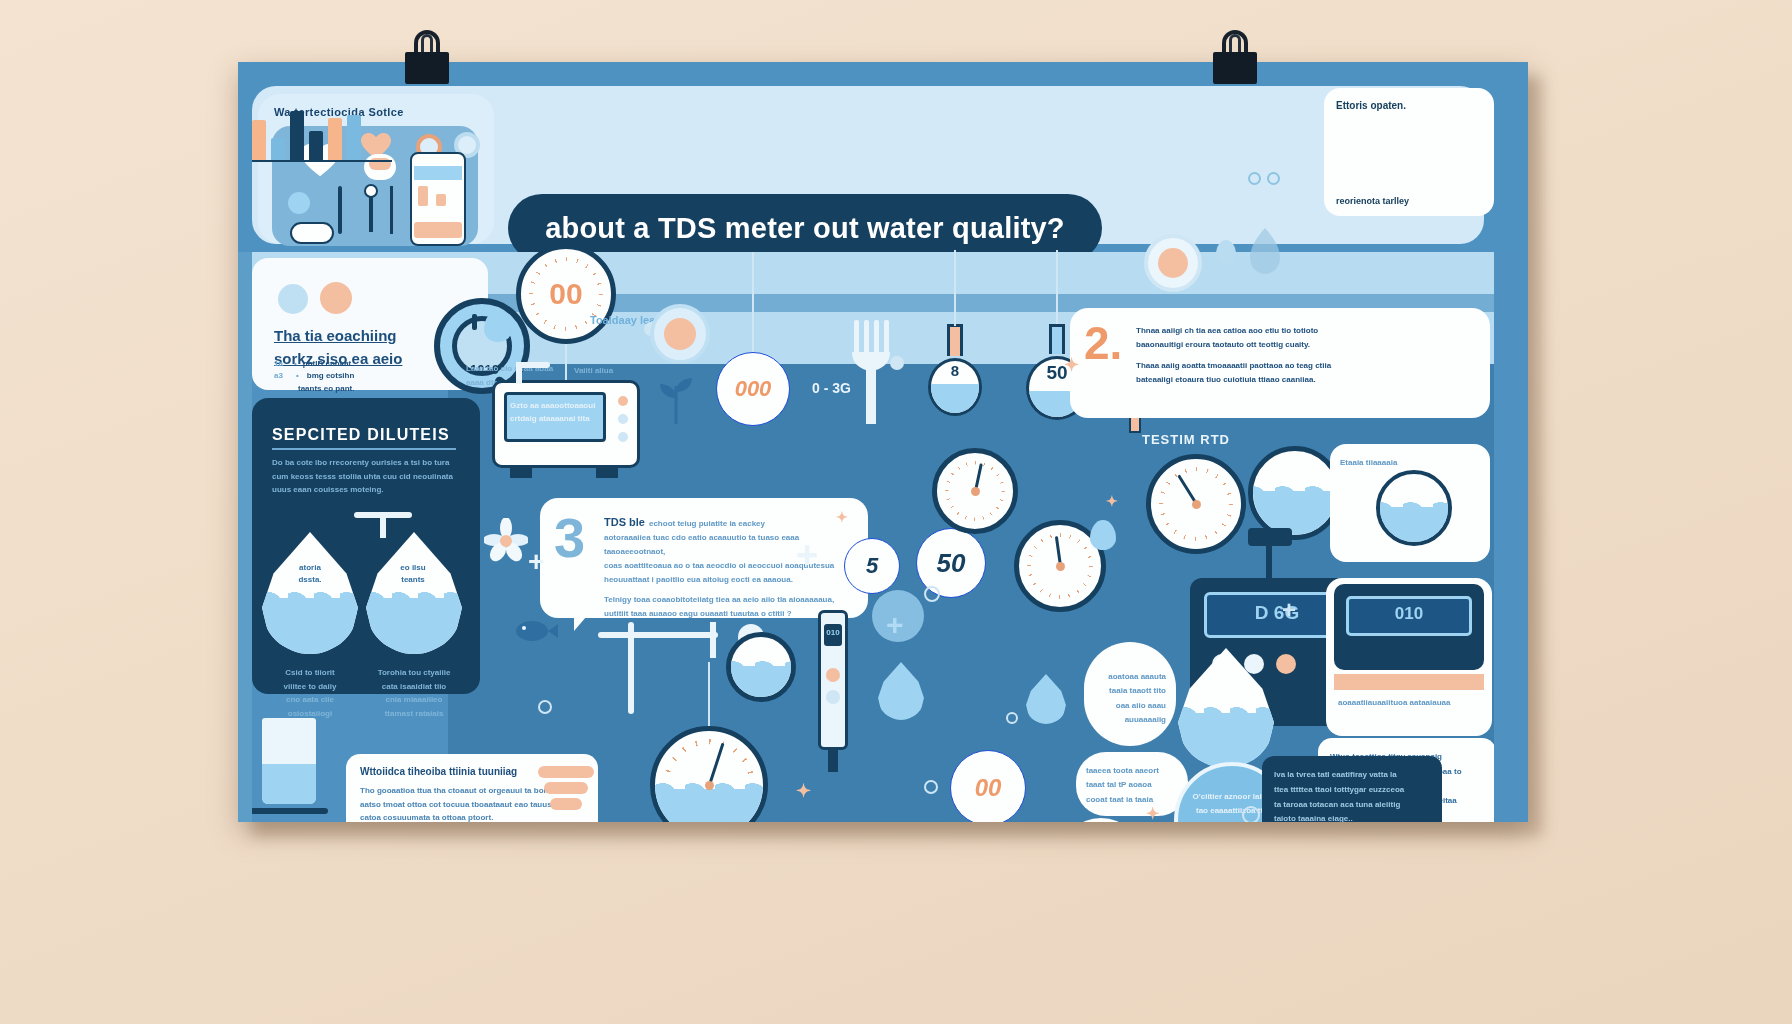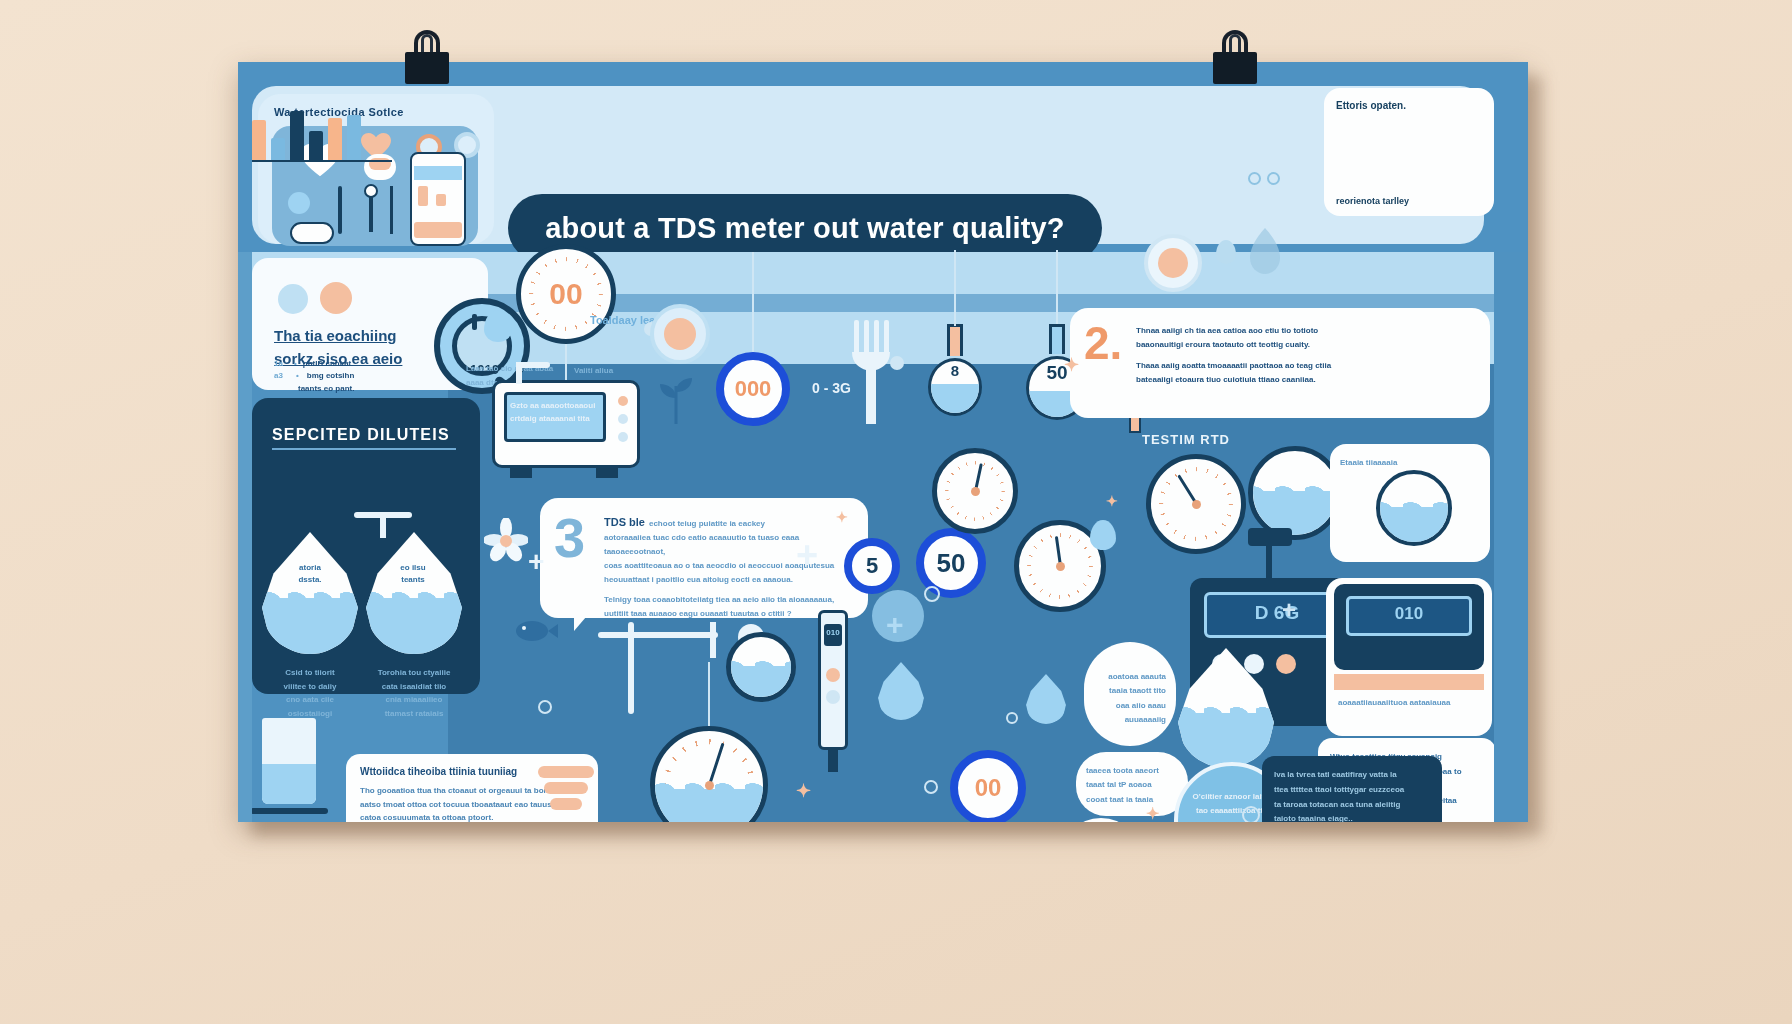--- a/index.html
+++ b/index.html
@@ -111,23 +111,23 @@
                   -webkit-mask: radial-gradient(circle, transparent 62%, #000 63%);
                   mask: radial-gradient(circle, transparent 62%, #000 63%); }
 
   
   .wcircle { position: absolute; border-radius: 50%; background: #fdfefe; border: 5px solid #16405f; overflow: hidden; }
   .wcircle .w { position: absolute; left: -10%; right: -10%; bottom: 0; height: 52%; background: #9ed3f2; }
   .wcircle .w:before { content:""; position: absolute; top: -9px; left: 0; right: 0; height: 12px;
       background: radial-gradient(circle at 25% 100%, #9ed3f2 52%, transparent 53%) 0 0/30px 20px repeat-x; }
 
   
-  .numbadge { position: absolute; border-radius: 50%; background: #fdfefe; border: 8px solid #1d4ed8;
+  .numbadge { position: absolute; border-radius: 50%; background: #fdfefe; border: 1px solid #1d4ed8;
               display: flex; align-items: center; justify-content: center;
-              font-weight: 700; color: #16405f; }
+              font-weight: 700; color: #16405f; font-style: italic; }
 
   
   .flask { position: absolute; }
   .flask .neck { position: absolute; left: 50%; transform: translateX(-50%); top: 0; width: 16px; background: #f4bfa0; border: 3px solid #16405f; border-bottom: none; }
   .flask .bulb { position: absolute; left: 0; bottom: 0; width: 100%; border-radius: 50%; background: #fdfefe; border: 3px solid #16405f; overflow: hidden; }
   .flask .bulb .lq { position: absolute; left: 0; right: 0; bottom: 0; height: 55%; background: #9ed3f2; }
 
   .plus { position: absolute; color: #e9f4fb; font-weight: 700; line-height: 1; }
   .spark { position: absolute; color: #f4bfa0; font-weight: 700; line-height: 1; }
 
@@ -242,20 +242,21 @@
 
   <div class="ring" style="left:196px;top:236px;width:96px;height:96px;background:#9ed3f2;border-width:6px;"></div>
   <div class="ring" style="left:214px;top:254px;width:60px;height:60px;background:#bfe0f3;border-width:5px;"></div>
   <div style="position:absolute;left:234px;top:252px;width:5px;height:16px;background:#16405f;border-radius:2px;"></div>
   <div style="position:absolute;left:232px;top:300px;font-size:13px;font-weight:700;color:#16405f;">1010</div>
   <div style="position:absolute;left:258px;top:312px;width:64px;height:9px;background:#16405f;border-radius:5px;transform:rotate(38deg);transform-origin:left center;"></div>
 
   <div class="card-navy" id="left-dark-panel"></div>
   <div style="position:absolute;left:34px;top:364px;width:196px;" class="panel-title white">SEPCITED DILUTEIS</div>
   <div style="position:absolute;left:34px;top:386px;width:184px;height:2px;background:#6fa9d2;"></div>
+  <div class="blurtext xs light" style="position:absolute;left:34px;top:394px;width:192px;line-height:1.7;">Do ba cote ibo rrecorenty ourisies a tsi bo tura cum keoss tesss stoliia uhta cuu cid neouiinata uuus eaan couisses moteing.</div>
 
   <div class="drop" id="drop-a" style="left:24px;top:470px;">
     <div class="shape">
       <div class="fill"></div>
       <div class="cap"></div>
     </div>
   </div>
   <div class="blurtext xs" style="position:absolute;left:40px;top:500px;width:64px;text-align:center;color:#2f6ea0;white-space:pre-line;">atoria
 dssta.</div>
   <div class="blurtext xs light" style="position:absolute;left:20px;top:604px;width:104px;text-align:center;white-space:pre-line;line-height:1.7;">Csid to tiiorit

